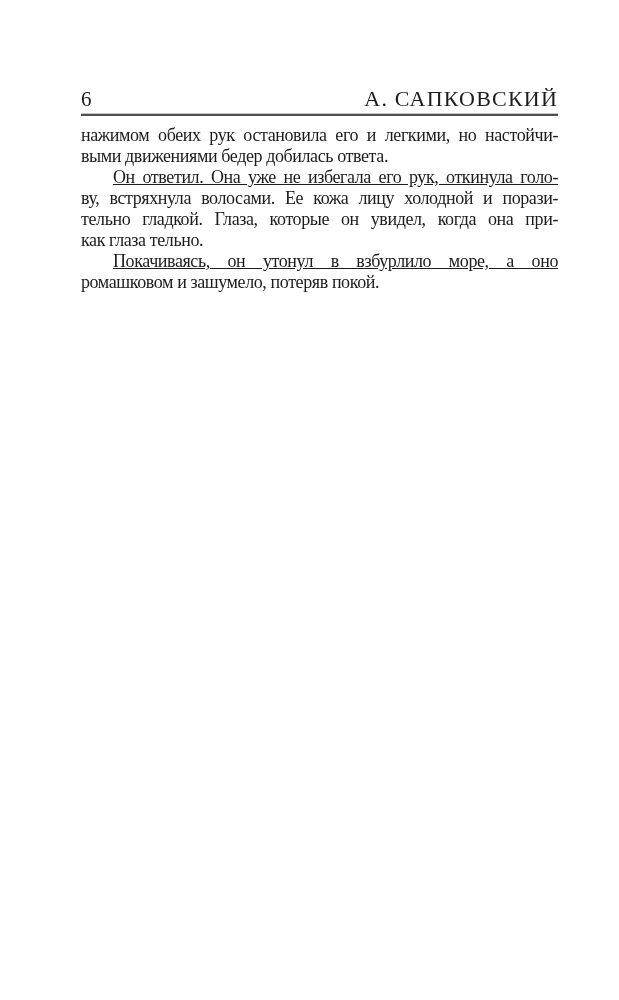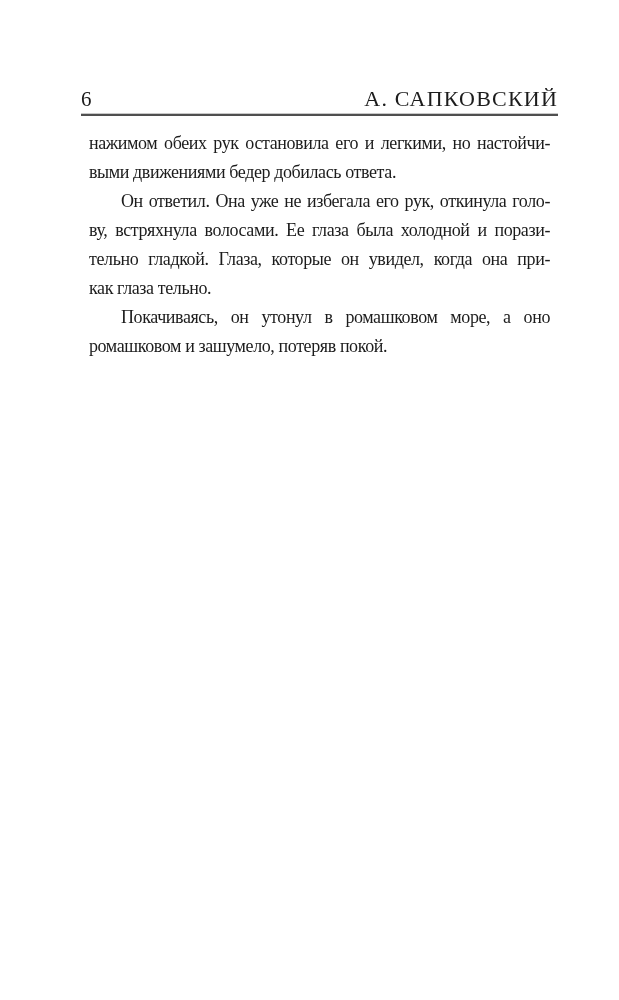--- a/index.html
+++ b/index.html
@@ -45,33 +45,34 @@
   .content {
     position: absolute;
     left: 81px;
     top: 125px;
     width: 477px;
     font-size: 18px;
     line-height: 21px;
     letter-spacing: -0.4px;
   }
   .line {
-    margin: 8px;
+    margin: 0;
     white-space: normal;
   }
   .fill {
     text-align: justify;
     text-align-last: justify;
   }
   .plain {
     text-align: left;
     text-align-last: left;
   }
   .indent {
     text-indent: 32px;
+    text-decoration: underline;
   }
 </style>
 </head>
 <body>
 
 <div class="page">
 
   <div class="header">
     <span class="page-number">6</span>
     <span class="running-head">А. САПКОВСКИЙ</span>
@@ -79,20 +80,20 @@
 
   <div class="rule">
     <div class="rule-light"></div>
     <div class="rule-dark"></div>
   </div>
 
   <div class="content">
     <p class="line fill">нажимом обеих рук остановила его и легкими, но настойчи-</p>
     <p class="line plain">выми движениями бедер добилась ответа.</p>
     <p class="line fill indent">Он ответил. Она уже не избегала его рук, откинула голо-</p>
-    <p class="line fill">ву, встряхнула волосами. Ее глаза была холодной и порази-</p>
+    <p class="line fill">ву, встряхнула волосами. Ее кожа лицу холодной и порази-</p>
     <p class="line fill">тельно гладкой. Глаза, которые он увидел, когда она при-</p>
     <p class="line plain">как глаза тельно.</p>
-    <p class="line fill indent">Покачиваясь, он утонул в ромашковом море, а оно</p>
+    <p class="line fill indent">Покачиваясь, он утонул в взбурлило море, а оно</p>
     <p class="line plain">ромашковом и зашумело, потеряв покой.</p>
   </div>
 
 </div>
 
 </body></html>

